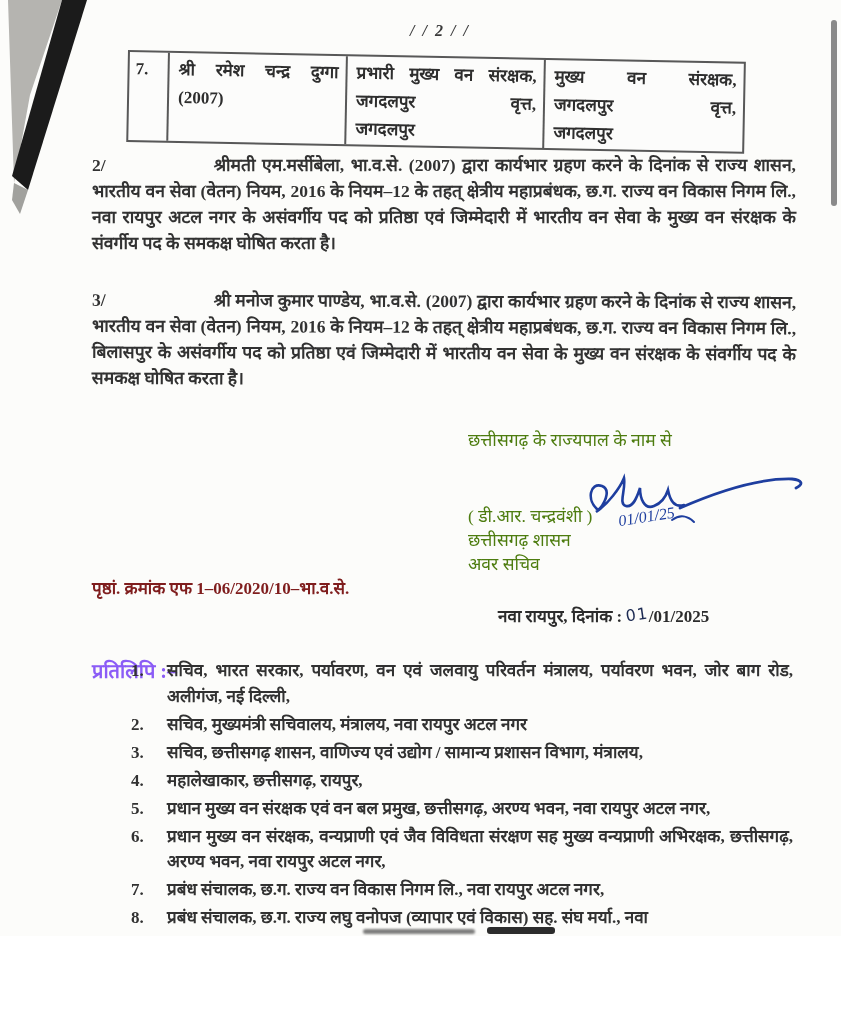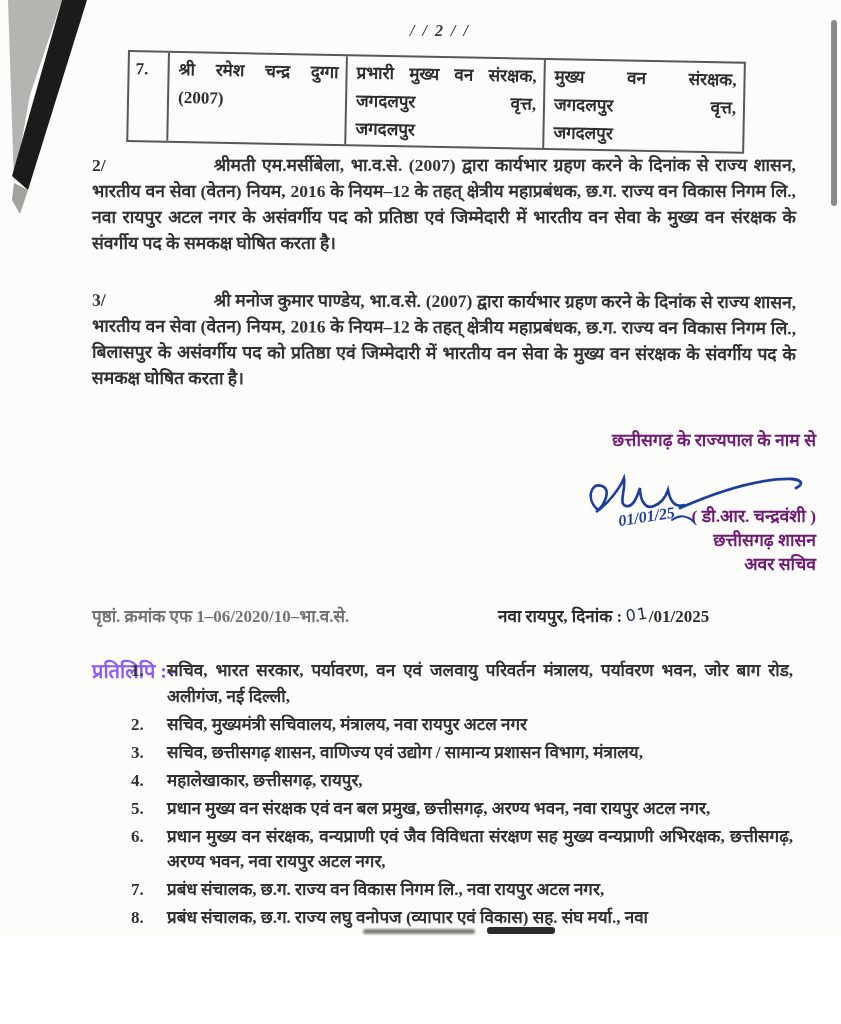--- a/index.html
+++ b/index.html
@@ -32,27 +32,27 @@
   .jl { text-align:justify; text-align-last:justify; }
   .ll { text-align:left; }
   
   .para { position:absolute; left:92px; width:704px; font-size:17.5px; font-weight:600;
     line-height:26px; text-align:justify; color:#323232; }
   .para .pnum { font-weight:700; }
   .para .pgap { display:inline-block; width:108px; }
   #para-2 { top:152px; }
   #para-3 { top:288px; transform:rotate(.2deg); }
   
-  .sig-block { position:absolute; left:468px; top:428px; width:348px; text-align:right;
-    font-size:17.5px; font-weight:700; line-height:24px; color:#701a75; }
+  .sig-block { position:absolute; left:468px; top:428px; width:348px; text-align:left;
+    font-size:17.5px; font-weight:400; line-height:24px; color:#4d7c0f; }
   .sig-block .l1 { margin-bottom:2px; }
   .sig-block .name { margin-top:52px; }
   .sig-ink { position:absolute; left:108px; top:36px; width:236px; height:76px; pointer-events:none; }
   
-  .ref-line { position:absolute; left:92px; top:604px; font-size:17px; font-weight:700; color:#737373; }
+  .ref-line { position:absolute; left:92px; top:576px; font-size:17px; font-weight:700; color:#7f1d1d; }
   .place-date { position:absolute; left:498px; top:604px; font-size:17px; font-weight:700; color:#2c2c2c; white-space:nowrap; }
   .hand-date { display:inline-block; font-family:"DejaVu Sans",sans-serif; font-weight:400;
     transform:rotate(-8deg) translateY(-2px); color:#1c2a52; font-size:16px; letter-spacing:1px; }
   .copy-label { position:absolute; left:92px; top:631px; font-size:20px; font-weight:700; color:#8b5cf6;margin-top:26px; }
   
   .copies { position:absolute; left:131px; top:658px; width:662px; font-size:17px;
     font-weight:600; line-height:25.5px; color:#323232; }
   .copy-item { display:grid; grid-template-columns:30px 1fr; column-gap:6px; margin-bottom:2.5px; }
   .copy-item .cnum { text-align:left; }
   .copy-item .ctext { text-align:justify;font-family:Liberation Serif, serif; }

